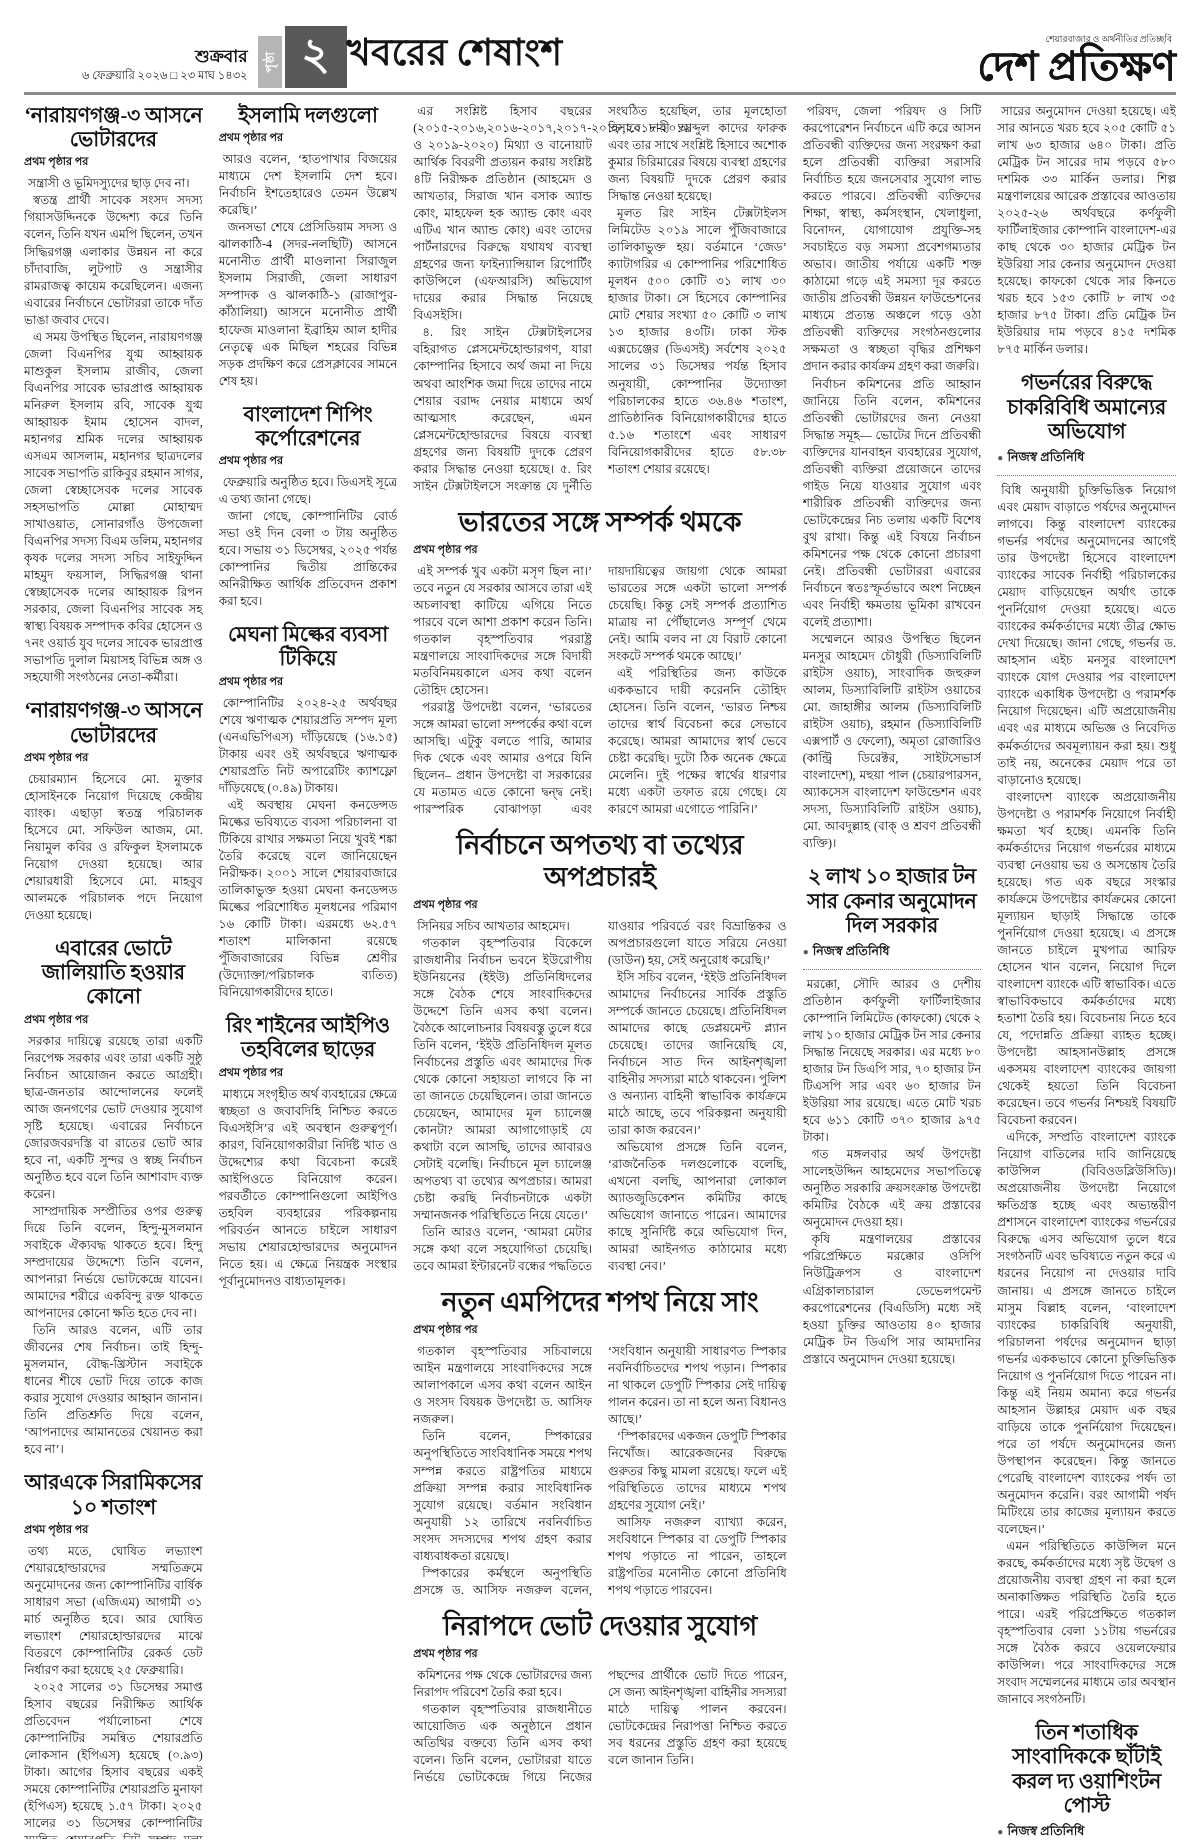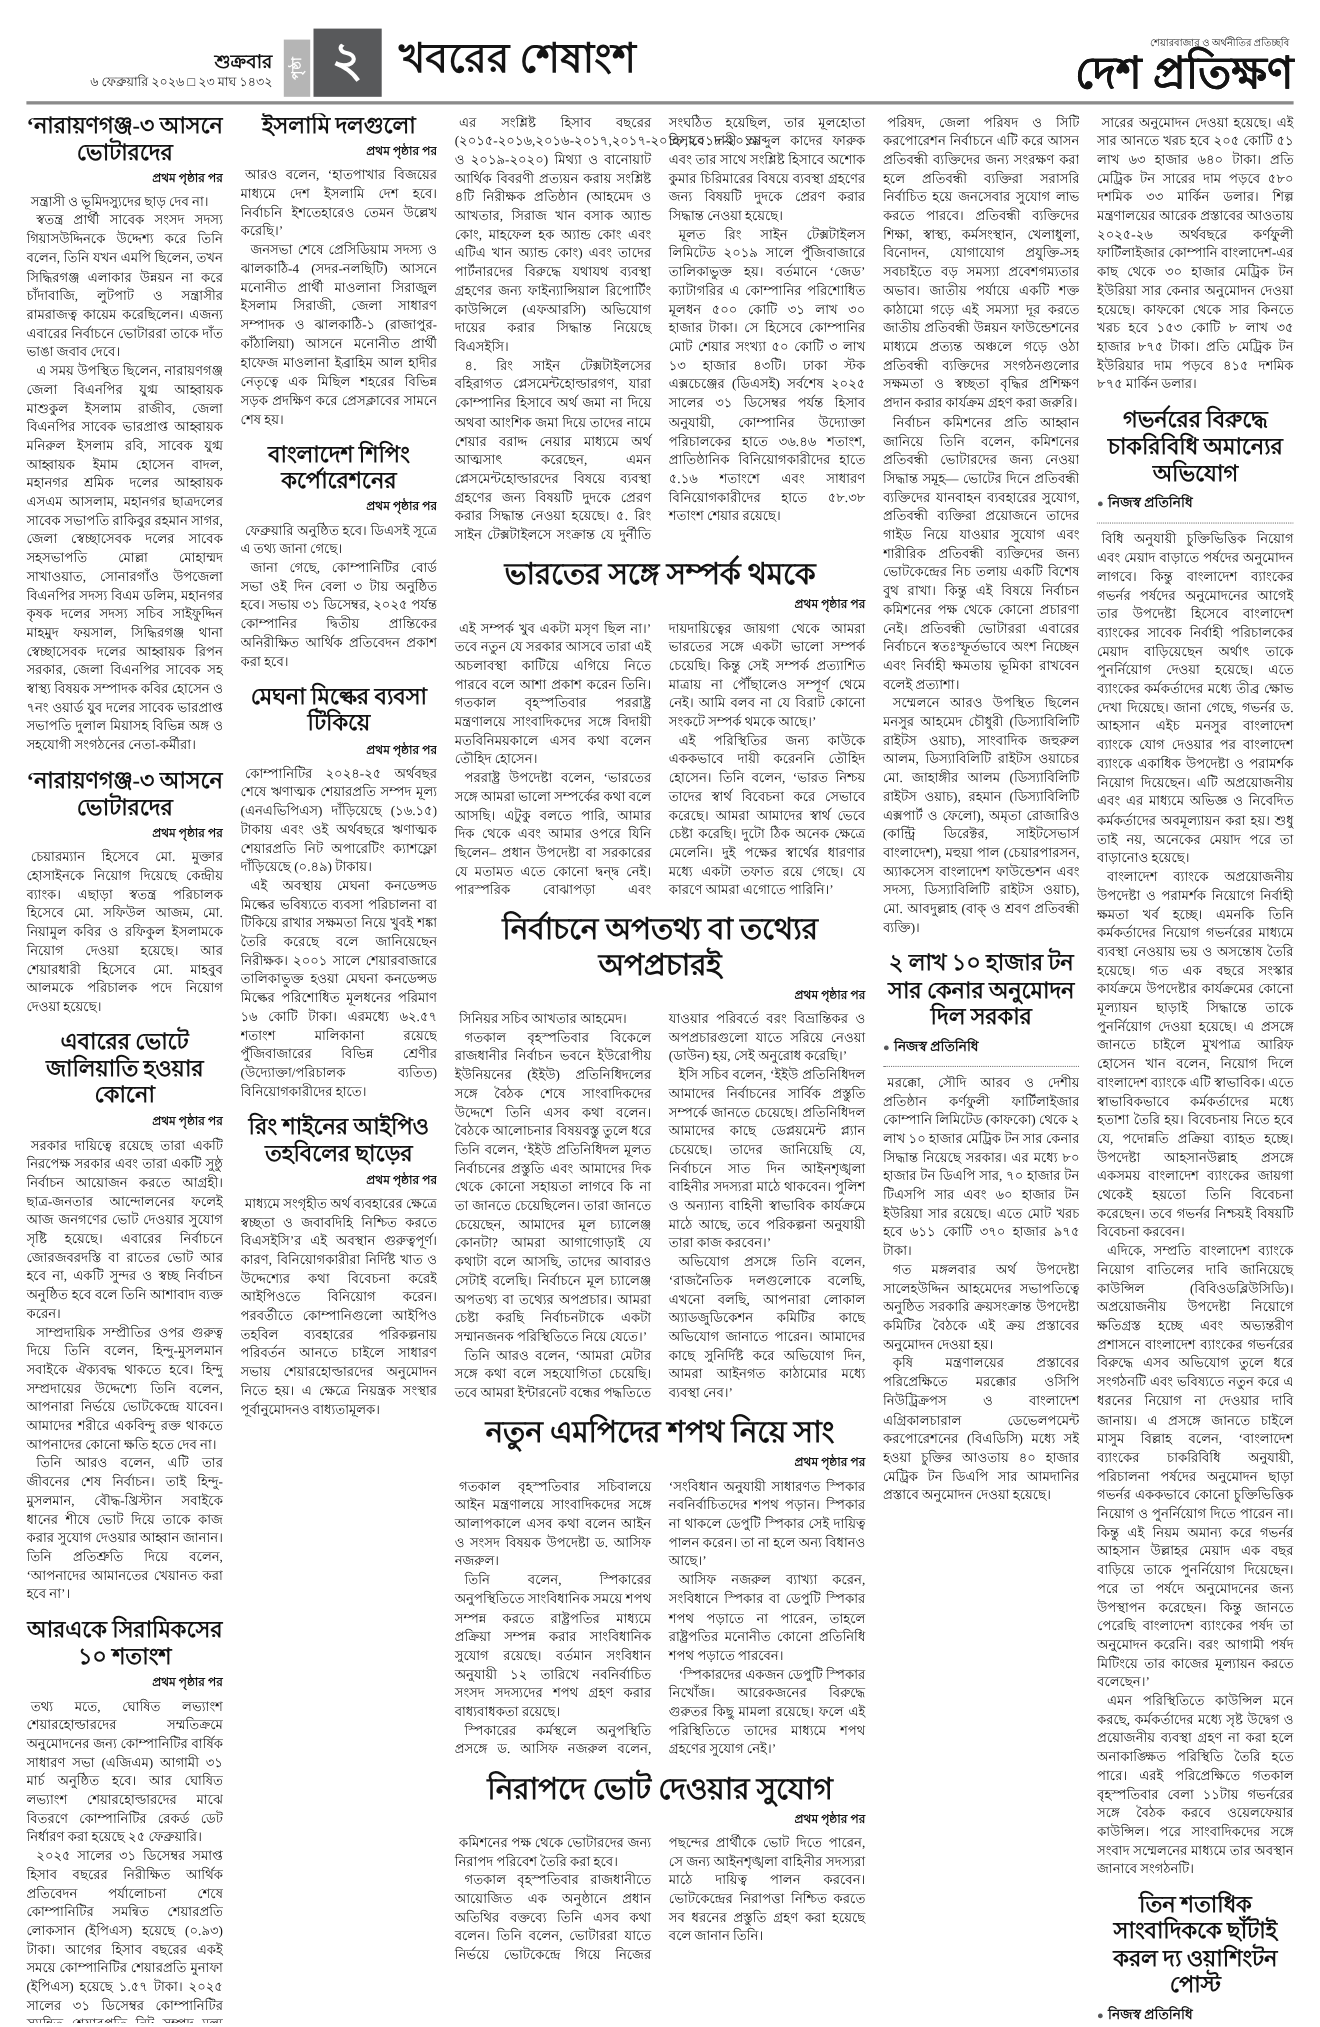--- a/index.html
+++ b/index.html
@@ -13,39 +13,39 @@
   .date-block{margin-left:58px;text-align:right;line-height:1.25;padding-bottom:6px;}
   .day{font-weight:bold;font-size:17px;}
   .date-line{font-size:11.5px;color:#222;}
   .pg-label{width:24px;height:52px;background:#b5b5b5;color:#ffffff;
             display:flex;align-items:center;justify-content:center;margin-left:10px;}
   .pg-label span{writing-mode:vertical-rl;transform:rotate(180deg);
                  font-size:12px;font-weight:bold;letter-spacing:1px;}
   .pg-num{width:62px;height:62px;background:#58595b;color:#ffffff;
           display:flex;align-items:center;justify-content:center;
           font-size:44px;font-weight:bold;margin-left:3px;}
-  .section-title{font-size:37px;font-weight:bold;margin-left:16px;
+  .section-title{font-size:37px;font-weight:bold;
                  padding-bottom:2px;letter-spacing:0;}
   .spacer{flex:1;}
   .masthead{text-align:right;padding-bottom:2px;}
   .masthead .tagline{font-size:9px;color:#222;margin-bottom:1px;margin-right:4px;}
   .masthead .name{font-size:40px;font-weight:900;line-height:0.95;
                   font-family:"Liberation Serif","DejaVu Serif",serif;
                   text-shadow:0 0 0 #000;}
   
   .grid{display:grid;grid-template-columns:repeat(6,1fr);column-gap:16px;
         height:1736px;overflow:hidden;margin-top:8px;}
   .col{min-width:0;overflow:hidden;}
   .span2{grid-column:span 2;}
   .article{margin-bottom:12px;}
   .headline{font-weight:bold;text-align:center;font-size:20.5px;line-height:1.18;
             margin:8px 0 2px 0;letter-spacing:-0.2px;}
   .article:first-child .headline{margin-top:0;}
   .span2 > .article > .headline{font-size:27px;}
-  .kick-cont{text-align:right;font-weight:bold;font-size:11px;margin:0 0 3px 0;}
+  .kick-cont{text-align:left;font-weight:bold;font-size:11px;margin:0 0 3px 0;}
   .kick-by{font-size:12.5px;font-weight:bold;text-align:left;
            padding:3px 0 7px 0;border-bottom:1px dotted #777;margin-bottom:6px;}
   .kick-by .dot{color:#58595b;font-size:10px;margin-right:4px;}
   .body{font-size:12px;line-height:1.42;text-align:justify;
         -webkit-hyphens:auto;hyphens:auto;}
   .span2 .body{column-count:2;column-gap:16px;}
   .body p{margin:0;text-indent:9px;}
   .body p:first-child{text-indent:4px;}
 </style>
 </head>
@@ -168,22 +168,22 @@
             <p>অভিযোগ প্রসঙ্গে তিনি বলেন, ‘রাজনৈতিক দলগুলোকে বলেছি, এখনো বলছি, আপনারা লোকাল অ্যাডজুডিকেশন কমিটির কাছে অভিযোগ জানাতে পারেন। আমাদের কাছে সুনির্দিষ্ট করে অভিযোগ দিন, আমরা আইনগত কাঠামোর মধ্যে ব্যবস্থা নেব।’</p>
           </div>
         </article>
         <article class="article">
           <h2 class="headline">নতুন এমপিদের শপথ নিয়ে সাং</h2>
           <div class="kick-cont">প্রথম পৃষ্ঠার পর</div>
           <div class="body">
             <p>গতকাল বৃহস্পতিবার সচিবালয়ে আইন মন্ত্রণালয়ে সাংবাদিকদের সঙ্গে আলাপকালে এসব কথা বলেন আইন ও সংসদ বিষয়ক উপদেষ্টা ড. আসিফ নজরুল।</p>
             <p>তিনি বলেন, স্পিকারের অনুপস্থিতিতে সাংবিধানিক সময়ে শপথ সম্পন্ন করতে রাষ্ট্রপতির মাধ্যমে প্রক্রিয়া সম্পন্ন করার সাংবিধানিক সুযোগ রয়েছে। বর্তমান সংবিধান অনুযায়ী ১২ তারিখে নবনির্বাচিত সংসদ সদস্যদের শপথ গ্রহণ করার বাধ্যবাধকতা রয়েছে।</p>
             <p>স্পিকারের কর্মস্থলে অনুপস্থিতি প্রসঙ্গে ড. আসিফ নজরুল বলেন, ‘সংবিধান অনুযায়ী সাধারণত স্পিকার নবনির্বাচিতদের শপথ পড়ান। স্পিকার না থাকলে ডেপুটি স্পিকার সেই দায়িত্ব পালন করেন। তা না হলে অন্য বিধানও আছে।’</p>
+            <p>‘স্পিকারদের একজন ডেপুটি স্পিকার নিখোঁজ। আরেকজনের বিরুদ্ধে গুরুতর কিছু মামলা রয়েছে। ফলে এই পরিস্থিতিতে তাদের মাধ্যমে শপথ গ্রহণের সুযোগ নেই।’</p>
             <p>আসিফ নজরুল ব্যাখ্যা করেন, সংবিধানে স্পিকার বা ডেপুটি স্পিকার শপথ পড়াতে না পারেন, তাহলে রাষ্ট্রপতির মনোনীত কোনো প্রতিনিধি শপথ পড়াতে পারবেন।</p>
-            <p>‘স্পিকারদের একজন ডেপুটি স্পিকার নিখোঁজ। আরেকজনের বিরুদ্ধে গুরুতর কিছু মামলা রয়েছে। ফলে এই পরিস্থিতিতে তাদের মাধ্যমে শপথ গ্রহণের সুযোগ নেই।’</p>
           </div>
         </article>
         <article class="article">
           <h2 class="headline">নিরাপদে ভোট দেওয়ার সুযোগ</h2>
           <div class="kick-cont">প্রথম পৃষ্ঠার পর</div>
           <div class="body">
             <p>কমিশনের পক্ষ থেকে ভোটারদের জন্য নিরাপদ পরিবেশ তৈরি করা হবে।</p>
             <p>গতকাল বৃহস্পতিবার রাজধানীতে আয়োজিত এক অনুষ্ঠানে প্রধান অতিথির বক্তব্যে তিনি এসব কথা বলেন। তিনি বলেন, ভোটাররা যাতে নির্ভয়ে ভোটকেন্দ্রে গিয়ে নিজের পছন্দের প্রার্থীকে ভোট দিতে পারেন, সে জন্য আইনশৃঙ্খলা বাহিনীর সদস্যরা মাঠে দায়িত্ব পালন করবেন। ভোটকেন্দ্রের নিরাপত্তা নিশ্চিত করতে সব ধরনের প্রস্তুতি গ্রহণ করা হয়েছে বলে জানান তিনি।</p>
           </div>
         </article>

